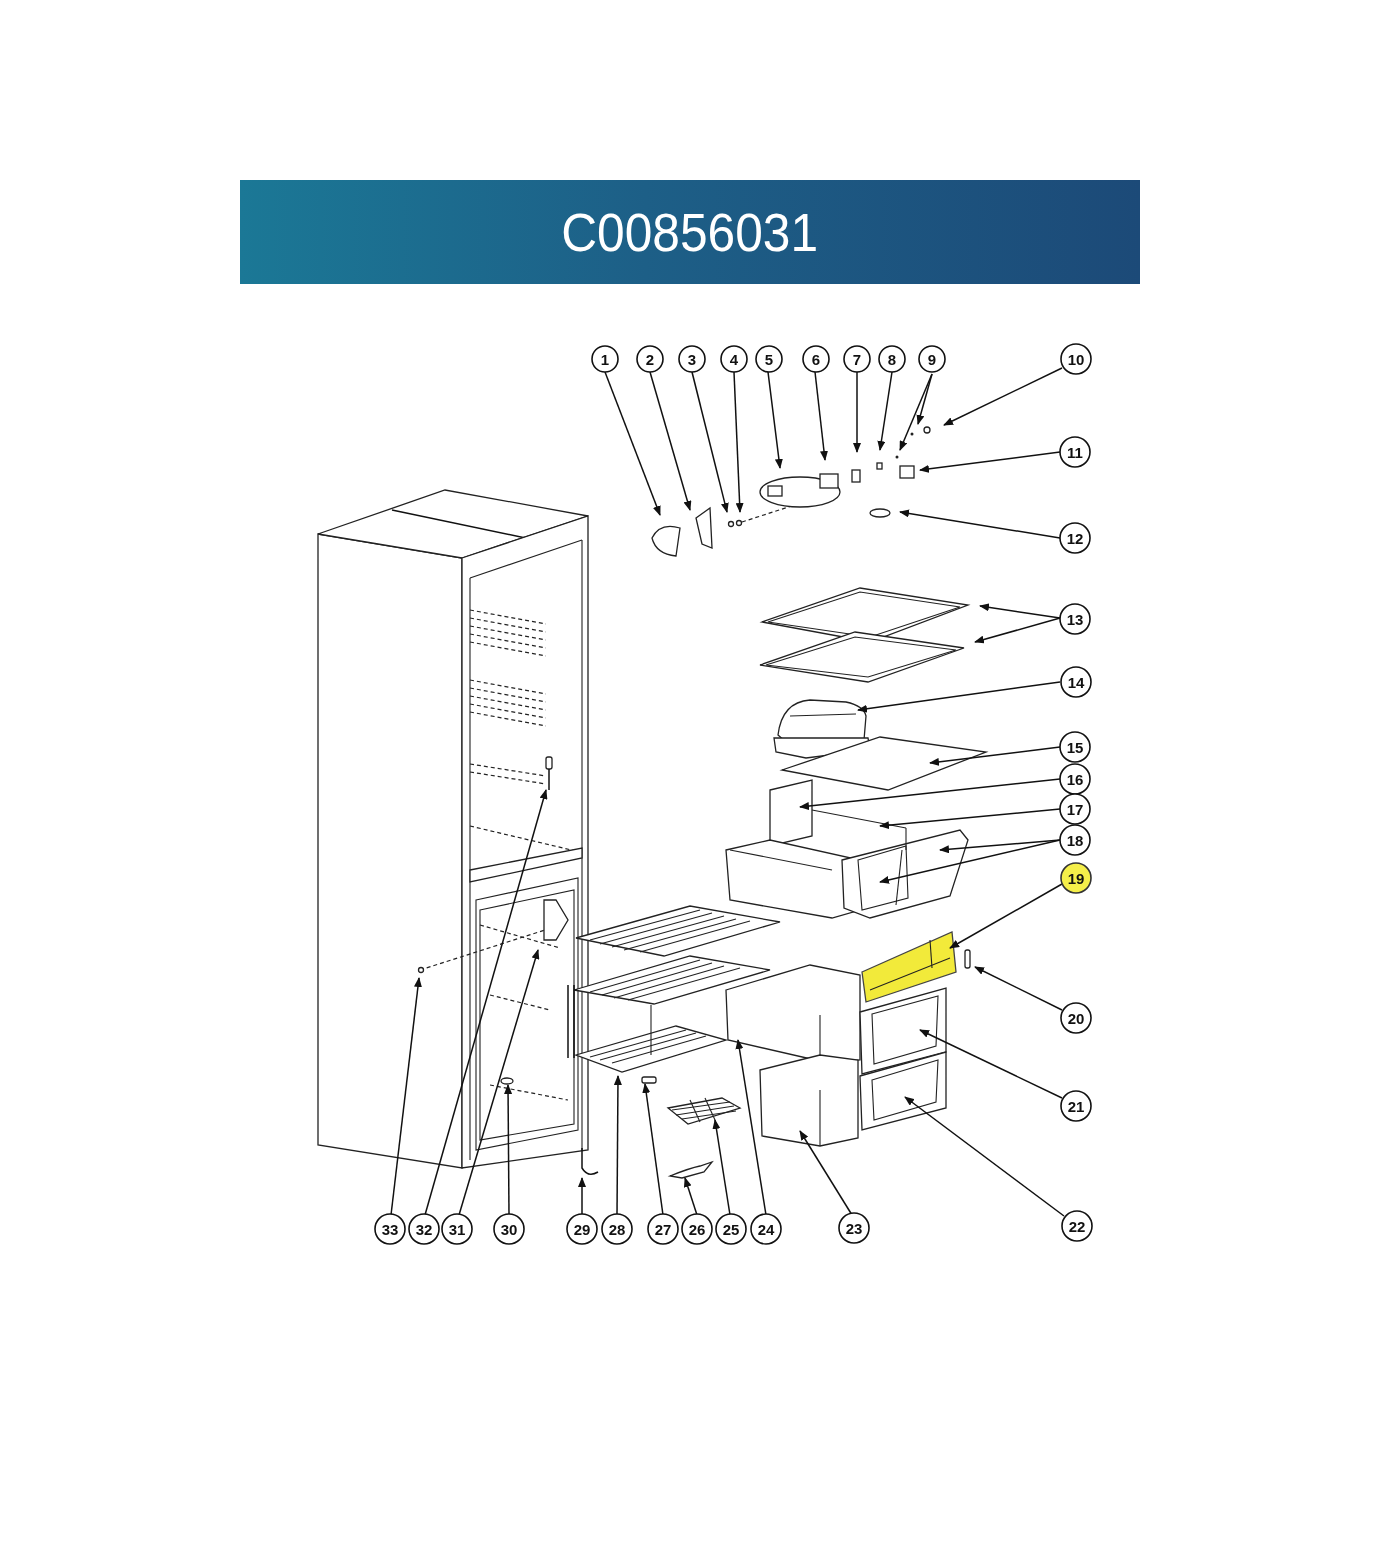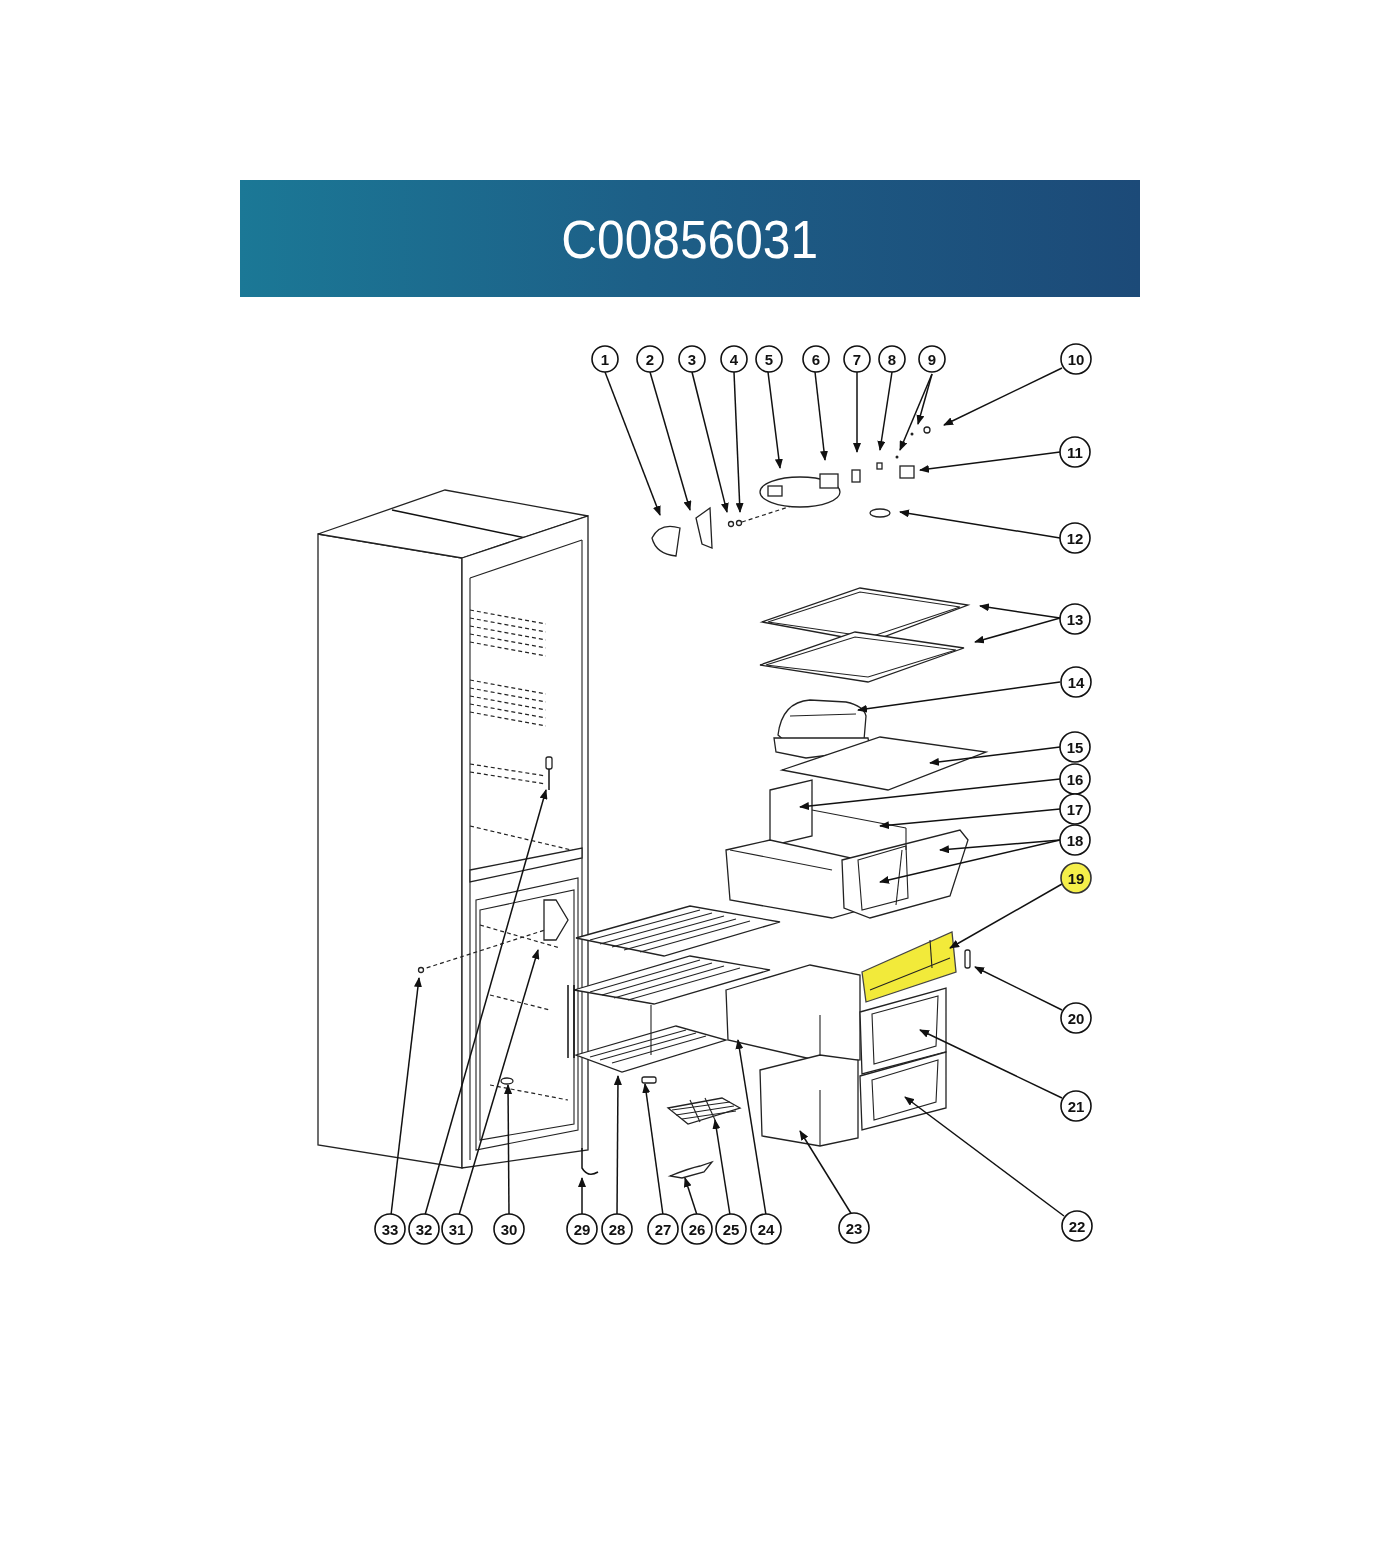--- a/index.html
+++ b/index.html
@@ -1,18 +1,18 @@
 <!DOCTYPE html>
 <html><head>
 <meta charset="utf-8">
 <style>
   html, body { margin: 0; padding: 0; background: #ffffff; }
   body { width: 1380px; height: 1560px; position: relative; overflow: hidden;
          font-family: "Liberation Sans", sans-serif; }
-  .banner { position: absolute; left: 240px; top: 180px; width: 900px; height: 117px;
+  .banner { position: absolute; left: 240px; top: 180px; width: 900px; height: 104px;
             background: linear-gradient(90deg, #1b7896 0%, #1d5f87 45%, #1c4a78 100%);
             display: flex; align-items: center; justify-content: center; }
   .banner-title { color: #ffffff; font-size: 54px; letter-spacing: 0px;
                   font-family: "Liberation Sans", sans-serif; font-weight: 400;
                   transform: scaleX(0.92); }
   .diagram { position: absolute; left: 300px; top: 330px; width: 810px; height: 940px; }
   .diagram svg { width: 810px; height: 940px; display: block; }
   .callout circle { fill: #ffffff; stroke: #111; stroke-width: 1.6; }
   .callout.hl circle { fill: #f5ef4a; stroke: #333; }
   .callout text { font-family: "Liberation Sans", sans-serif; font-size: 15px; font-weight: 700;

